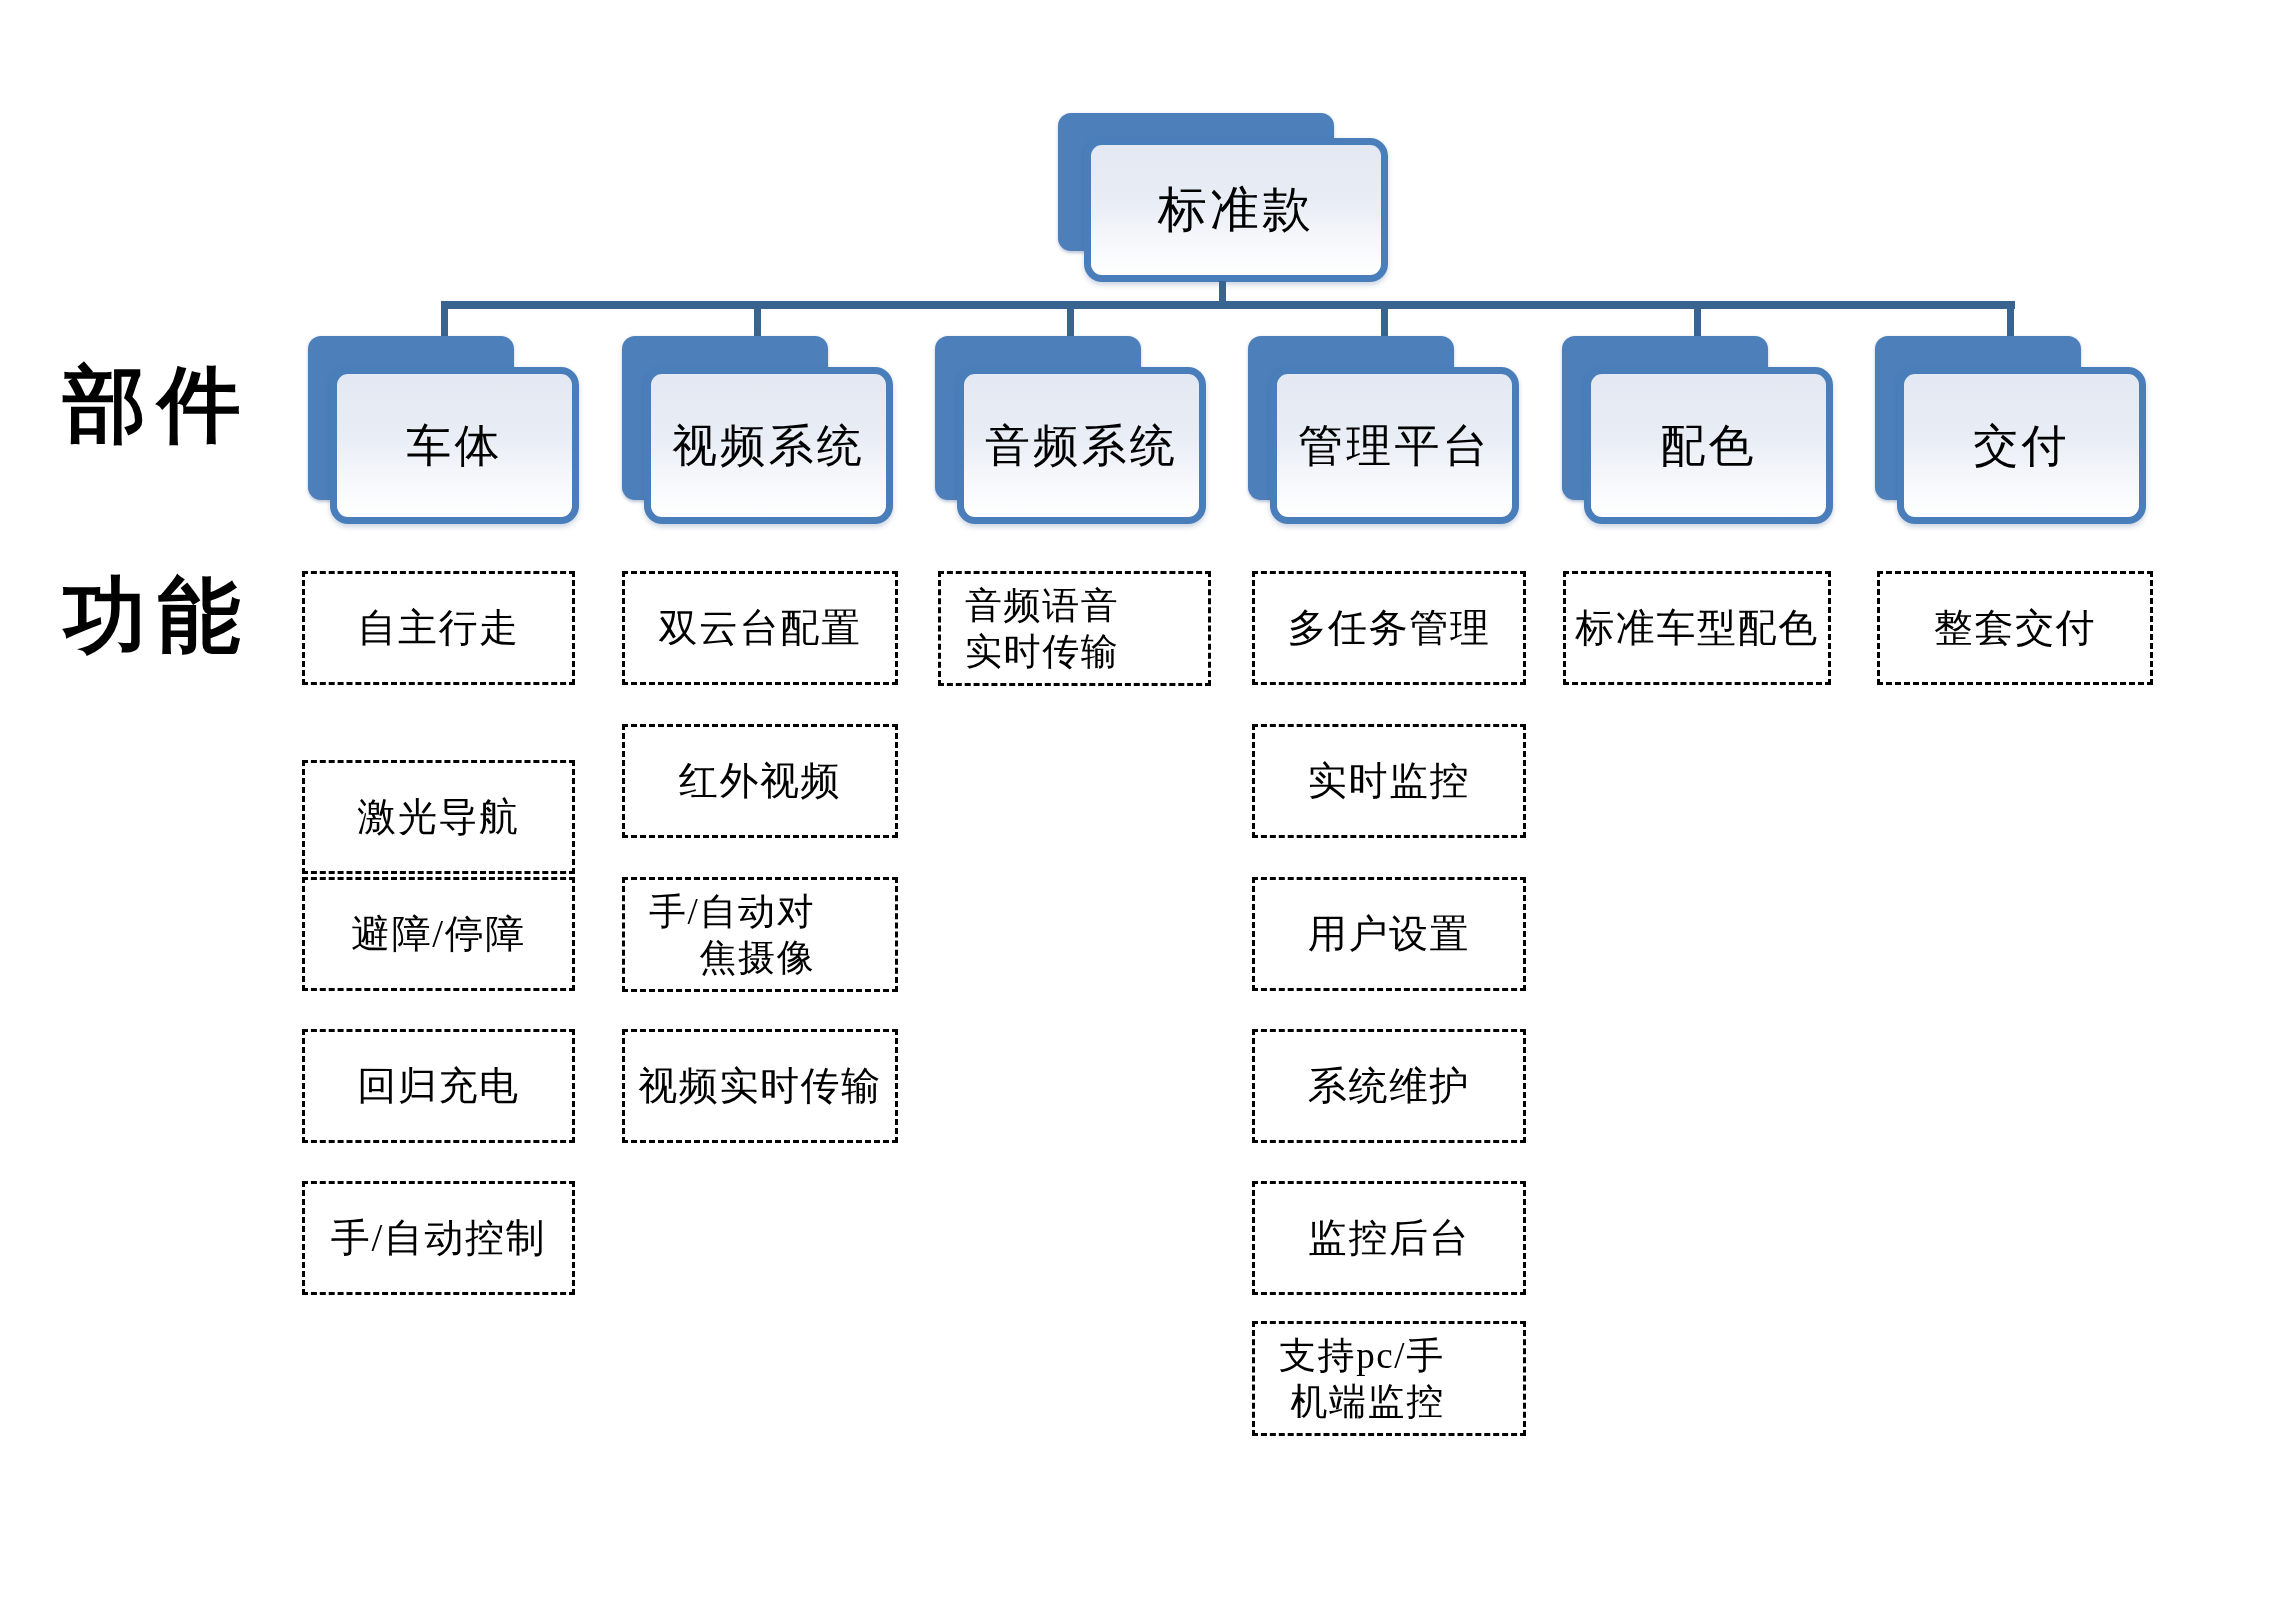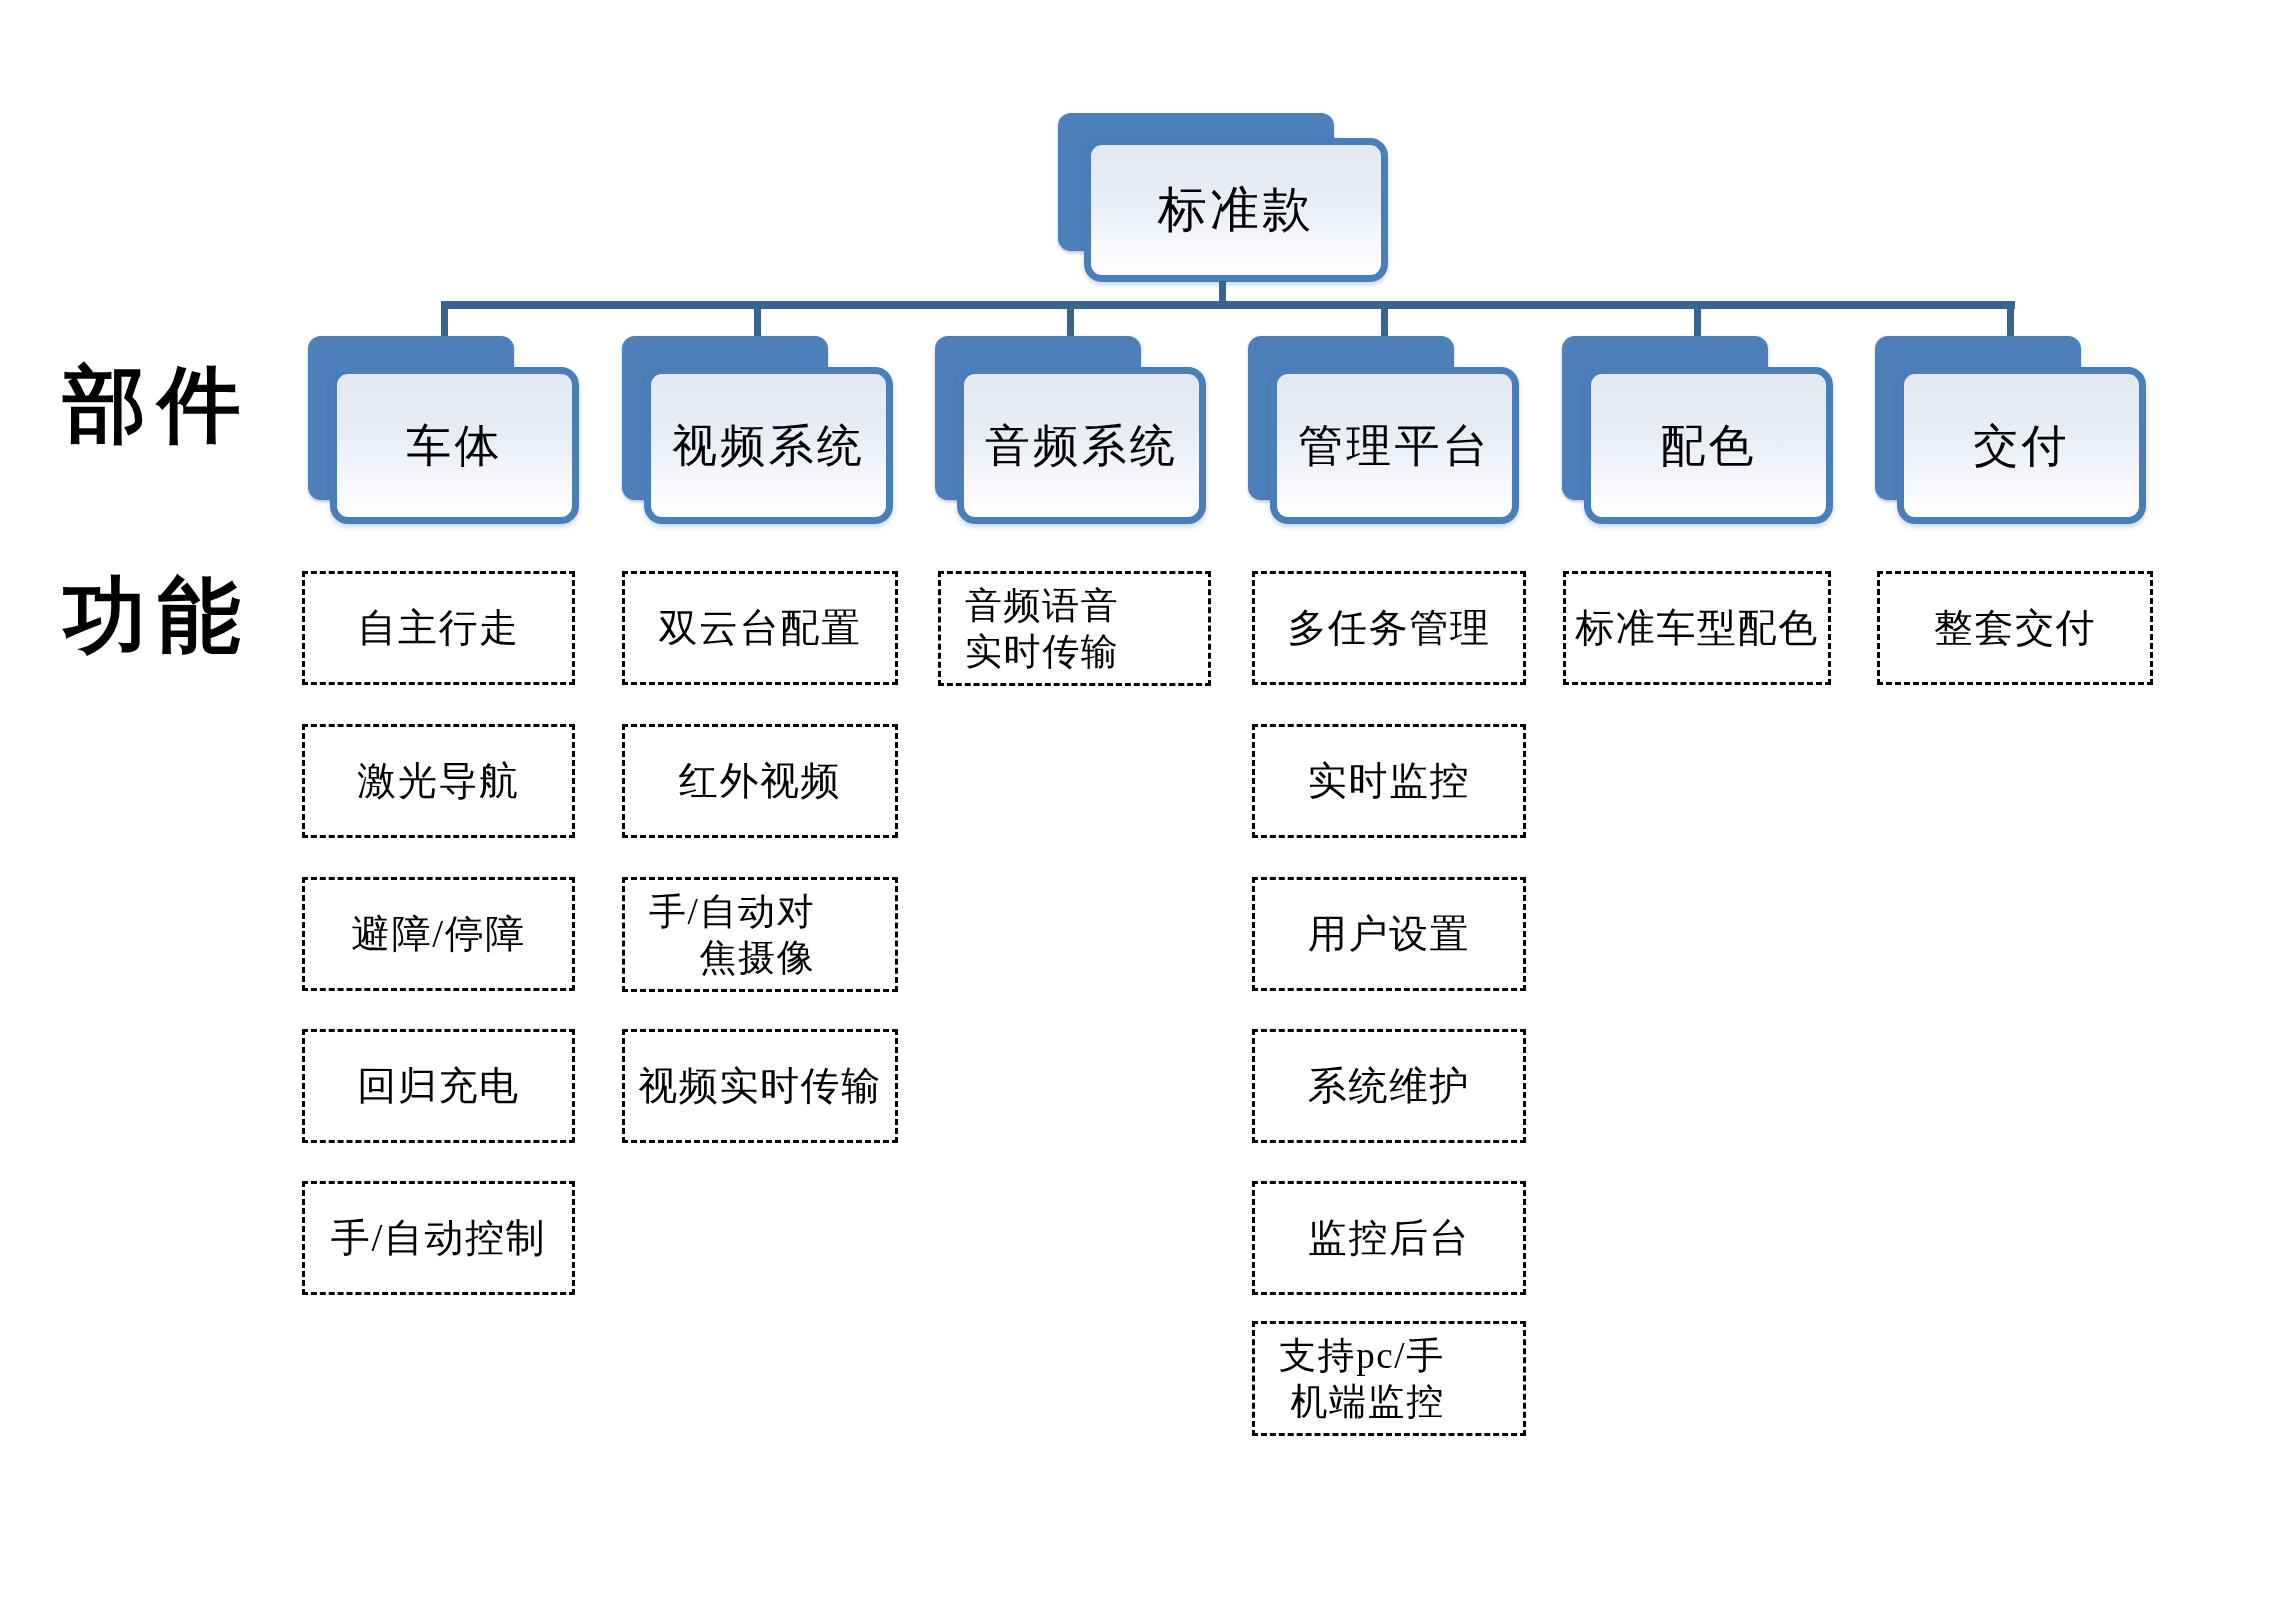--- a/index.html
+++ b/index.html
@@ -104,21 +104,21 @@
   <div id="columns-layer">
       <div class="card comp-card" style="left:308px; top:336px; width:271px; height:220px;">
         <div class="back" style="width:206px; height:164px;"></div>
         <div class="front" style="left:22px; top:31px; width:249px; height:157px;">
           <span class="lbl">车体</span>
         </div>
       </div>
       <div class="fbox" style="left:302px; top:571px; width:273px; height:114px;">
         <span class="ftxt">自主行走</span>
       </div>
-      <div class="fbox" style="left:302px; top:724px; width:273px; height:114px;justify-content:center;">
+      <div class="fbox" style="left:302px; top:760px; width:273px; height:114px;justify-content:center;">
         <span class="ftxt">激光导航</span>
       </div>
       <div class="fbox" style="left:302px; top:877px; width:273px; height:114px;">
         <span class="ftxt">避障/停障</span>
       </div>
       <div class="fbox" style="left:302px; top:1029px; width:273px; height:114px;">
         <span class="ftxt">回归充电</span>
       </div>
       <div class="fbox" style="left:302px; top:1181px; width:273px; height:114px;">
         <span class="ftxt">手/自动控制</span>

